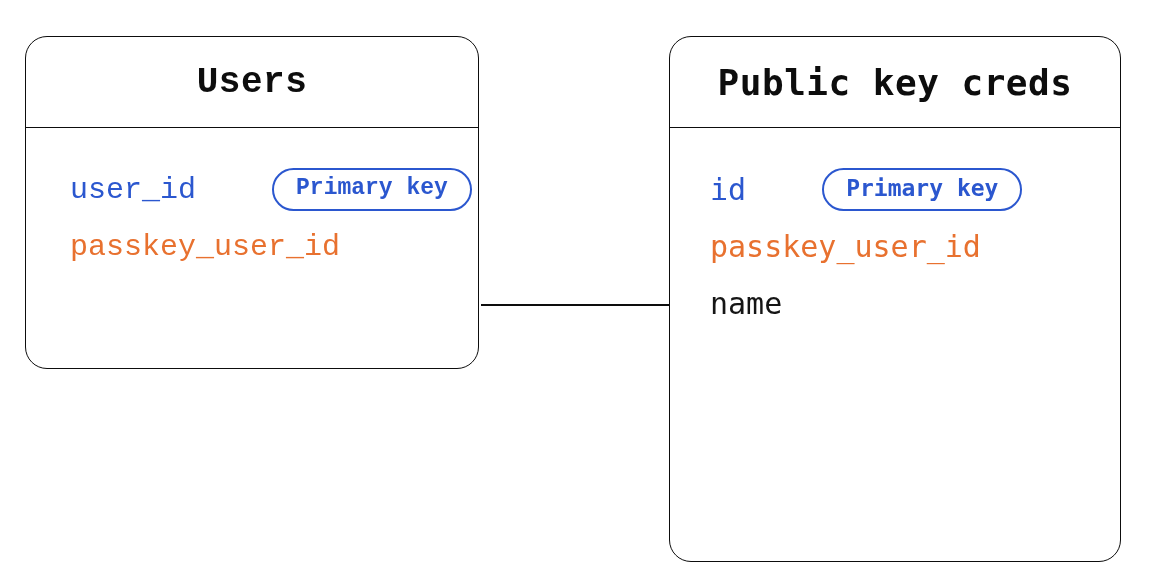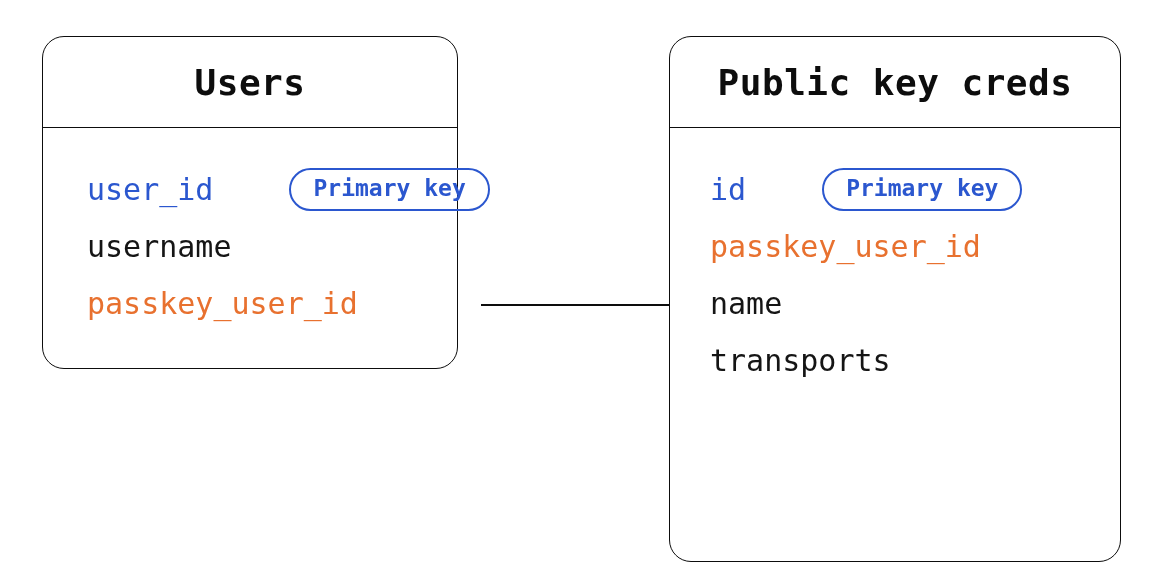--- a/index.html
+++ b/index.html
@@ -16,24 +16,25 @@
     overflow: hidden;
   }
   .table-card {
     position: absolute;
     box-sizing: border-box;
     background: #ffffff;
     border: 1.5px solid #0d0d0d;
     border-radius: 22px;
   }
   .table-card.users {
-    left: 42px;
+    left: 25px;
     top: 36px;
-    width: 416px;
+    width: 454px;
     height: 333px;
+    font-family: Liberation Mono, monospace;
   }
   .table-card.pubkey {
     left: 669px;
     top: 36px;
     width: 452px;
     height: 526px;
   }
   .table-header {
     box-sizing: border-box;
     height: 91px;
@@ -98,23 +99,20 @@
   <div class="table-card users">
     <div class="table-header">
       <span class="table-title">Users</span>
     </div>
     <div class="table-body">
       <div class="field-row">
         <span class="field-name" data-color="blue">user_id</span>
         <span class="pk-badge">Primary key</span>
       </div>
       <div class="field-row">
-        <span class="field-name" data-color="black">username</span>
-      </div>
-      <div class="field-row">
         <span class="field-name" data-color="orange">passkey_user_id</span>
       </div>
     </div>
   </div>
 
   <div class="relationship-line"></div>
 
   <div class="table-card pubkey">
     <div class="table-header">
       <span class="table-title">Public key creds</span>
@@ -123,19 +121,16 @@
       <div class="field-row">
         <span class="field-name" data-color="blue">id</span>
         <span class="pk-badge">Primary key</span>
       </div>
       <div class="field-row">
         <span class="field-name" data-color="orange">passkey_user_id</span>
       </div>
       <div class="field-row">
         <span class="field-name" data-color="black">name</span>
       </div>
-      <div class="field-row">
-        <span class="field-name" data-color="black">transports</span>
-      </div>
     </div>
   </div>
 
 </div>
 
 </body></html>

